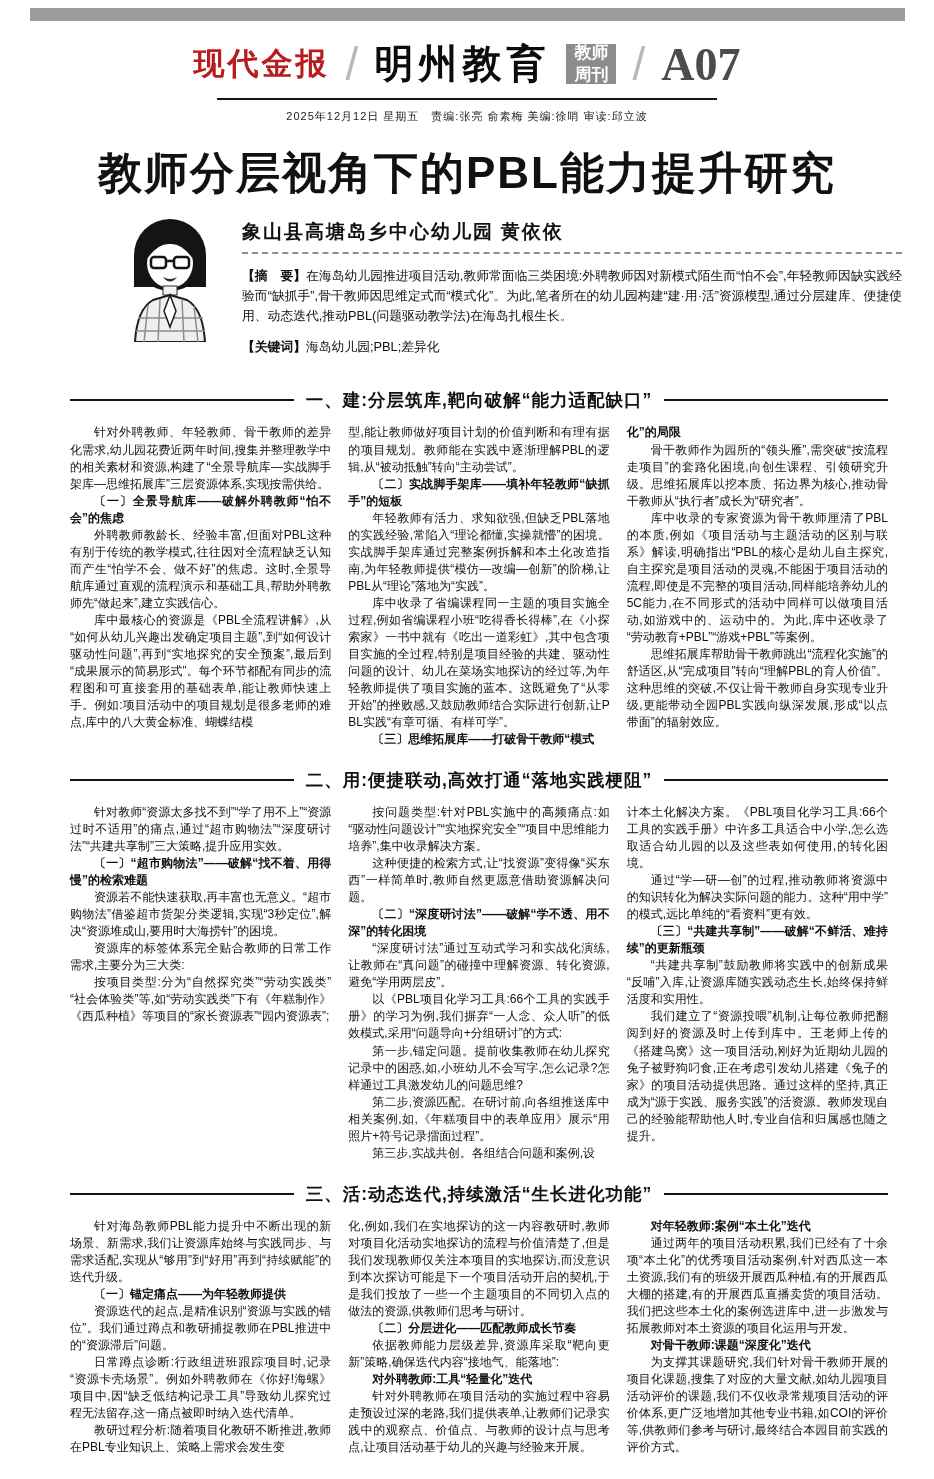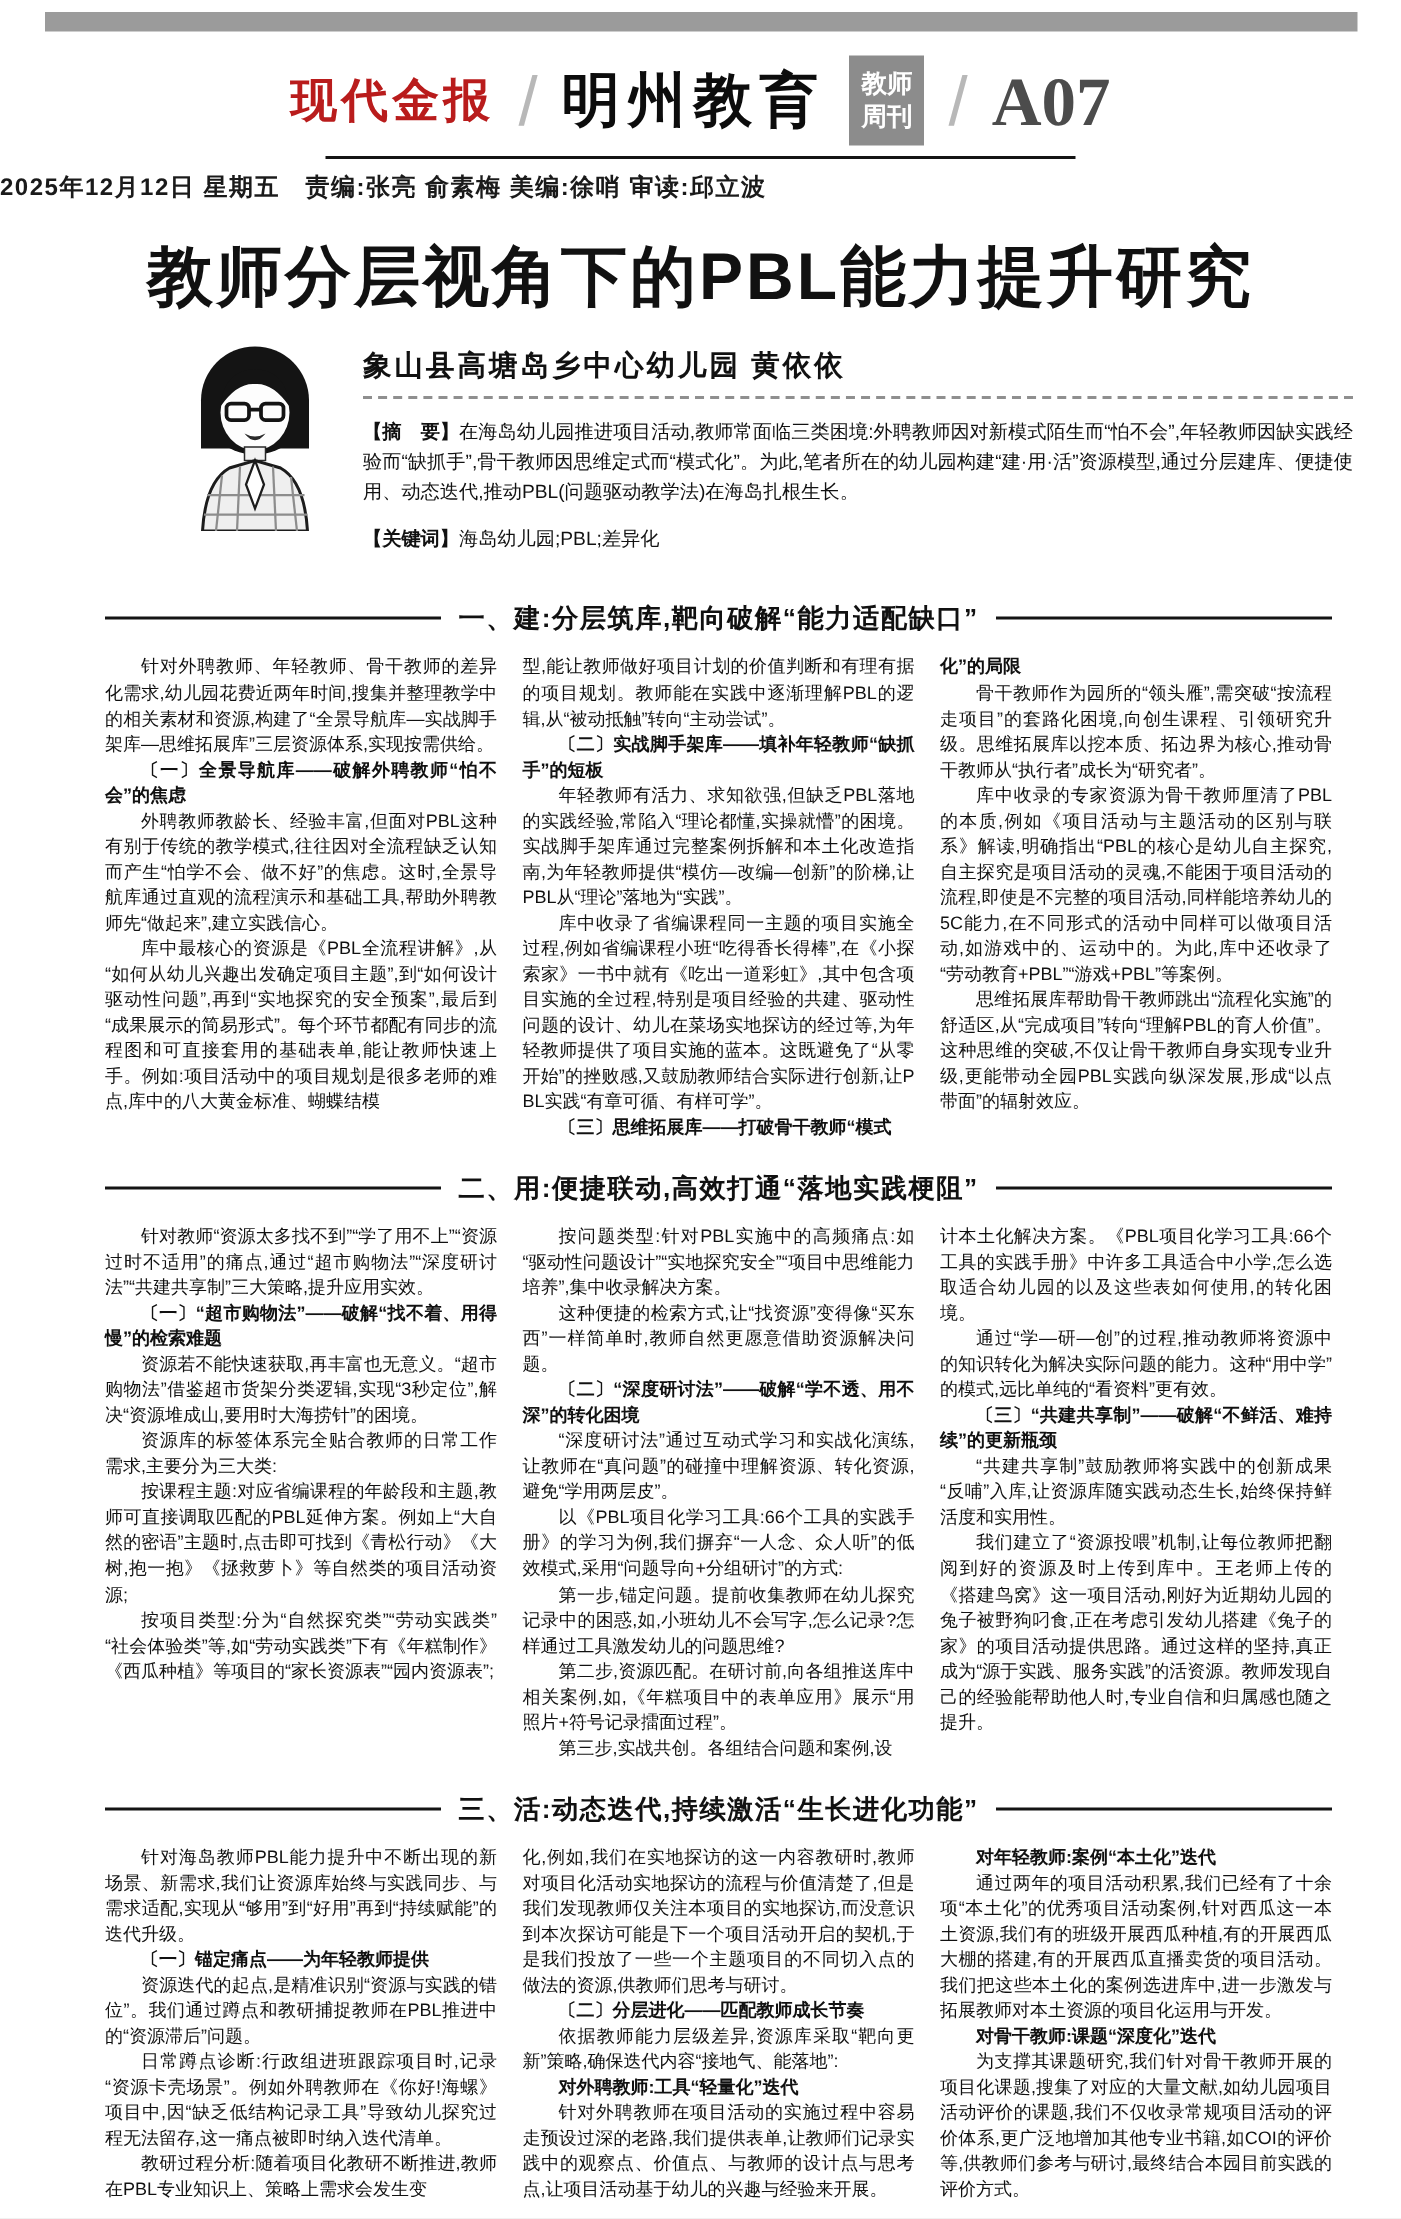--- a/index.html
+++ b/index.html
@@ -8,25 +8,25 @@
         position:relative;overflow:hidden;}
   .topbar{margin:8px 29px 0 30px;height:13px;background:#9b9b9b;}
 
   
   .masthead{display:flex;justify-content:center;align-items:center;gap:16px;margin-top:16px;}
   .paper-name{font-family:"Liberation Serif",serif;font-size:31px;font-weight:bold;
               color:#b91c1c;letter-spacing:3px;}
   .slash{font-size:46px;color:#b8b8b8;font-weight:200;line-height:1;}
   .section-name{font-family:"Liberation Serif",serif;font-size:39px;font-weight:900;
                 color:#0c0c0c;letter-spacing:5px;}
-  .badge{width:50px;height:60px;background:#8c8c8c;color:#fff;display:flex;flex-direction:column;
+  .badge{width:50px;height:40px;background:#8c8c8c;color:#fff;display:flex;flex-direction:column;
          align-items:center;justify-content:center;font-size:17px;font-weight:bold;line-height:1.3;}
   .pageno{font-family:"Liberation Serif",serif;font-size:46px;font-weight:bold;color:#4c4c4c;}
   .head-rule{width:500px;height:2px;background:#141414;margin:7px auto 9px;}
-  .dateline{font-size:16px;color:#1a1a1a;letter-spacing:1px;font-weight:bold;}
+  .dateline{text-align:center;font-size:11px;color:#1a1a1a;letter-spacing:1px;}
 
   
   .title{text-align:center;font-size:44px;font-weight:900;letter-spacing:2px;
          margin:24px 20px 16px;line-height:1.15;}
   .author-block{display:flex;gap:22px;margin:6px 32px 0 120px;}
   .photo{width:100px;height:127px;flex:none;background:#fff;}
   .author-info{flex:1;padding-top:4px;}
   .byline{font-family:"Liberation Serif",serif;font-size:19px;font-weight:bold;
           letter-spacing:2px;margin-bottom:7px;}
   .dash-rule{border:0;border-top:2px dashed #8f8f8f;margin:4px 0 9px;}
@@ -136,21 +136,20 @@
       <span class="rule"></span>
       <h2>二、用:便捷联动,高效打通“落地实践梗阻”</h2>
       <span class="rule"></span>
     </div>
     <div class="cols">
       <div class="col">
           <p class="para">针对教师“资源太多找不到”“学了用不上”“资源过时不适用”的痛点,通过“超市购物法”“深度研讨法”“共建共享制”三大策略,提升应用实效。</p>
           <p class="para sub">〔一〕“超市购物法”——破解“找不着、用得慢”的检索难题</p>
           <p class="para">资源若不能快速获取,再丰富也无意义。“超市购物法”借鉴超市货架分类逻辑,实现“3秒定位”,解决“资源堆成山,要用时大海捞针”的困境。</p>
           <p class="para">资源库的标签体系完全贴合教师的日常工作需求,主要分为三大类:</p>
-          <p class="para">按课程主题:对应省编课程的年龄段和主题,教师可直接调取匹配的PBL延伸方案。例如上“大自然的密语”主题时,点击即可找到《青松行动》《大树,抱一抱》《拯救萝卜》等自然类的项目活动资源;</p>
           <p class="para">按项目类型:分为“自然探究类”“劳动实践类”“社会体验类”等,如“劳动实践类”下有《年糕制作》《西瓜种植》等项目的“家长资源表”“园内资源表”;</p>
         </div>
       <div class="col">
           <p class="para">按问题类型:针对PBL实施中的高频痛点:如“驱动性问题设计”“实地探究安全”“项目中思维能力培养”,集中收录解决方案。</p>
           <p class="para">这种便捷的检索方式,让“找资源”变得像“买东西”一样简单时,教师自然更愿意借助资源解决问题。</p>
           <p class="para sub">〔二〕“深度研讨法”——破解“学不透、用不深”的转化困境</p>
           <p class="para">“深度研讨法”通过互动式学习和实战化演练,让教师在“真问题”的碰撞中理解资源、转化资源,避免“学用两层皮”。</p>
           <p class="para">以《PBL项目化学习工具:66个工具的实践手册》的学习为例,我们摒弃“一人念、众人听”的低效模式,采用“问题导向+分组研讨”的方式:</p>
           <p class="para">第一步,锚定问题。提前收集教师在幼儿探究记录中的困惑,如,小班幼儿不会写字,怎么记录?怎样通过工具激发幼儿的问题思维?</p>
           <p class="para">第二步,资源匹配。在研讨前,向各组推送库中相关案例,如,《年糕项目中的表单应用》展示“用照片+符号记录擂面过程”。</p>

